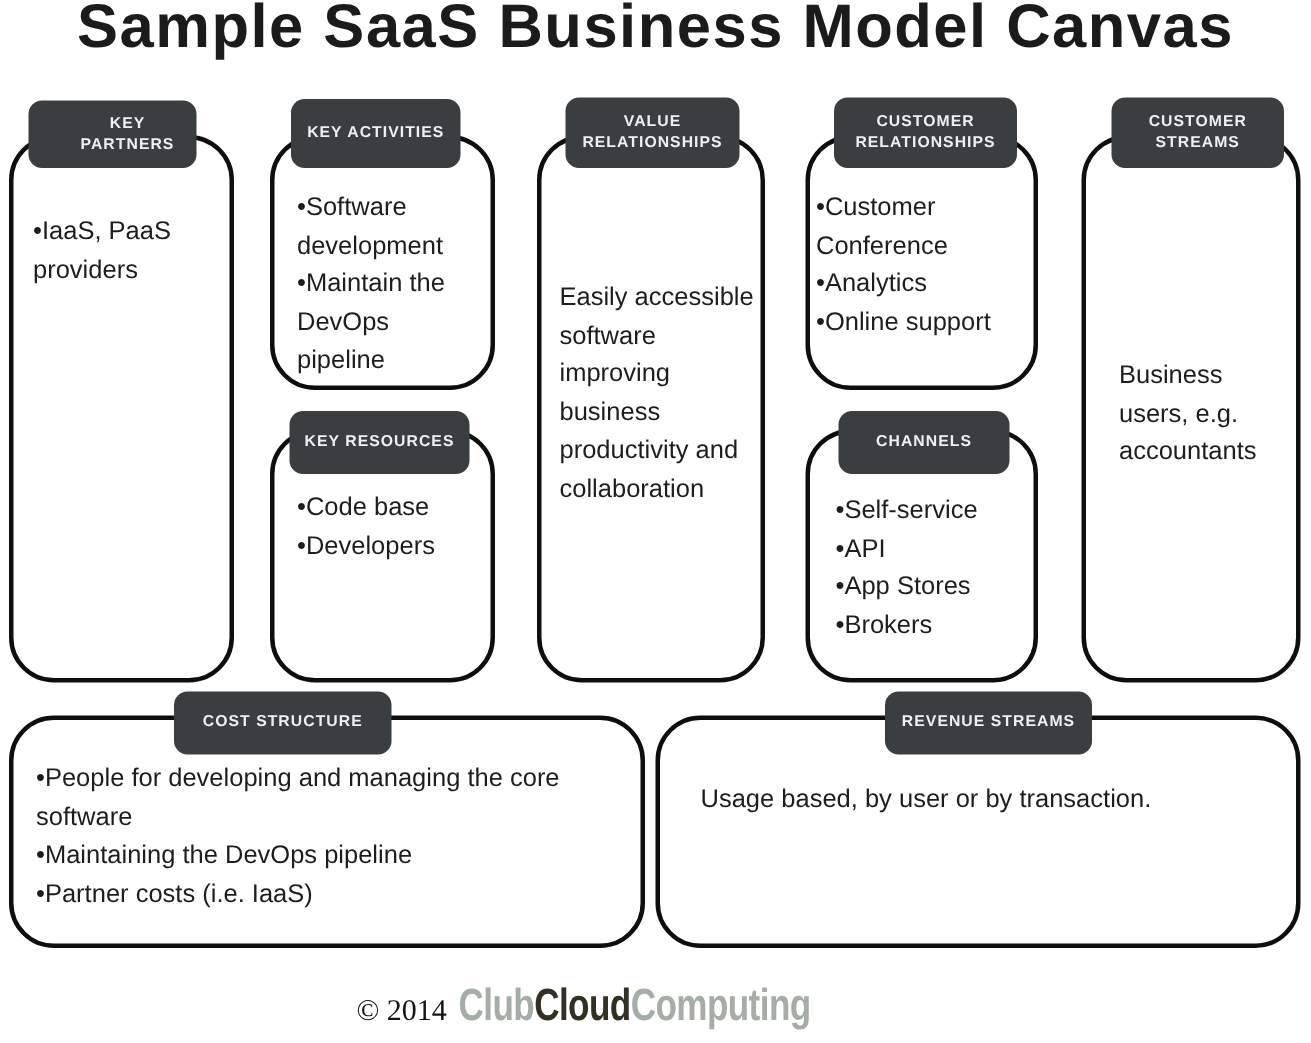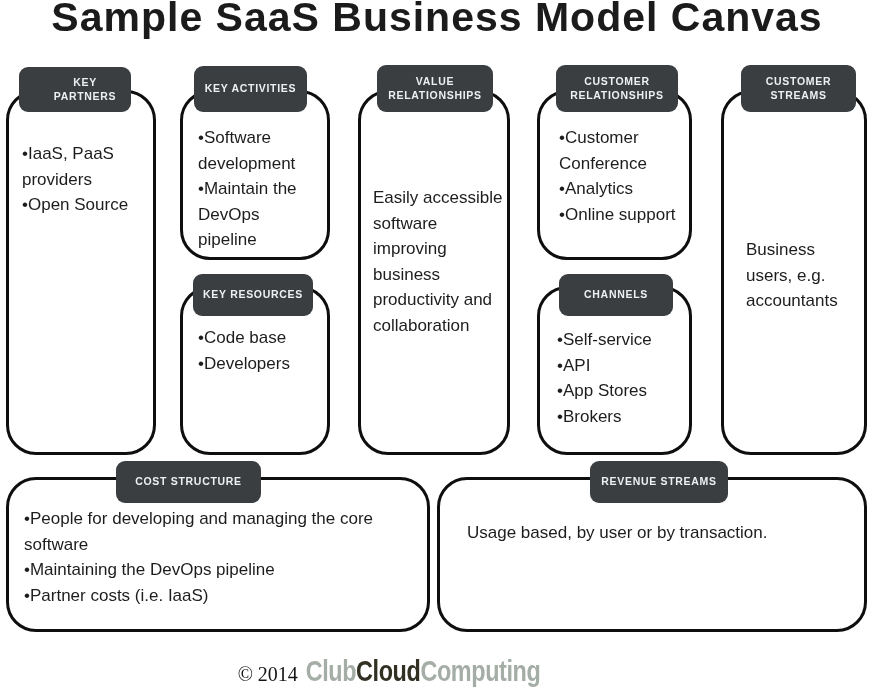--- a/index.html
+++ b/index.html
@@ -26,21 +26,21 @@
   .content {
     box-sizing:border-box; width:100%; height:100%;
     font-size:17px; line-height:1.5; color:#1d1d1d;
   }
   .bullet-item::before { content:"\2022"; }
   
   .c-key-partners            { padding:48px 8px 0 13px; }
   .c-key-activities          { padding:32px 6px 0 15px; }
   .c-key-resources           { padding:36px 6px 0 15px; }
   .c-value-propositions      { padding:92px 2px 0 12px; }
-  .c-customer-relationships  { padding:32px 4px 0 19px; }
+  .c-customer-relationships  { padding:32px 4px 0 4px; }
   .c-channels                { padding:38px 4px 0 17px; }
   .c-customer-segments       { padding:144px 6px 0 22px; }
   .c-cost-structure          { padding:26px 10px 0 15px; }
   .c-revenue-streams         { padding:40px 10px 0 27px; }
   
   #box-key-partners           { left:6px;   top:90px;  width:150px; height:365px; }
   #box-key-activities         { left:180px; top:90px;  width:150px; height:170px; }
   #box-key-resources          { left:180px; top:286px; width:150px; height:169px; }
   #box-value-propositions     { left:358px; top:90px;  width:152px; height:365px; }
   #box-customer-relationships { left:537px; top:90px;  width:155px; height:170px; }
@@ -74,21 +74,20 @@
 </head>
 <body>
 
 <div class="page">
 
   <h1 class="title">Sample SaaS Business Model Canvas</h1>
 
   <div class="box" id="box-key-partners">
     <div class="content c-key-partners">
       <div class="bullet-item">IaaS, PaaS providers</div>
-      <div class="bullet-item">Open Source</div>
     </div>
   </div>
   <div class="tab" id="tab-key-partners">
     <span>KEY PARTNERS</span>
   </div>
 
   <div class="box" id="box-key-activities">
     <div class="content c-key-activities">
       <div class="bullet-item">Software development</div>
       <div class="bullet-item">Maintain the DevOps pipeline</div>

